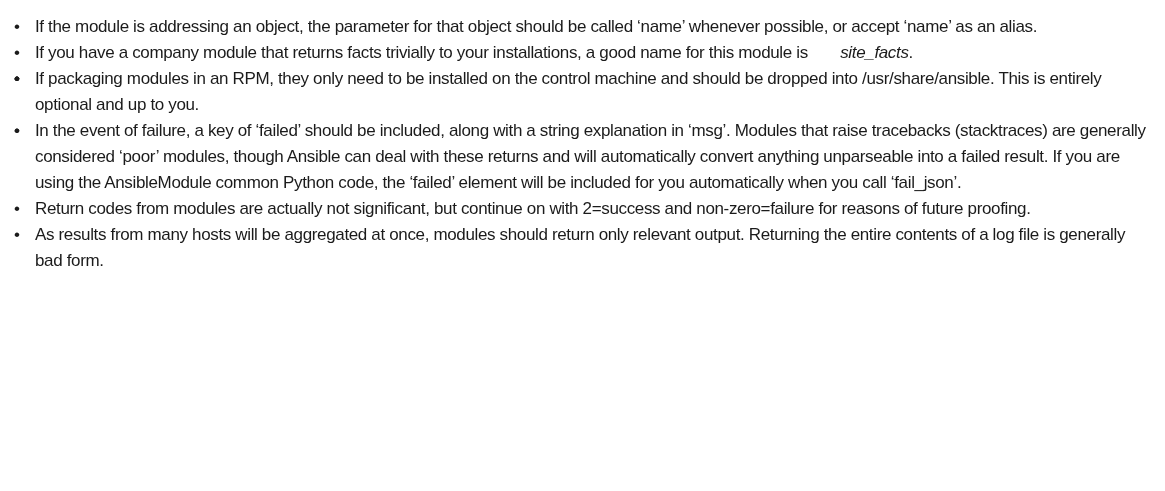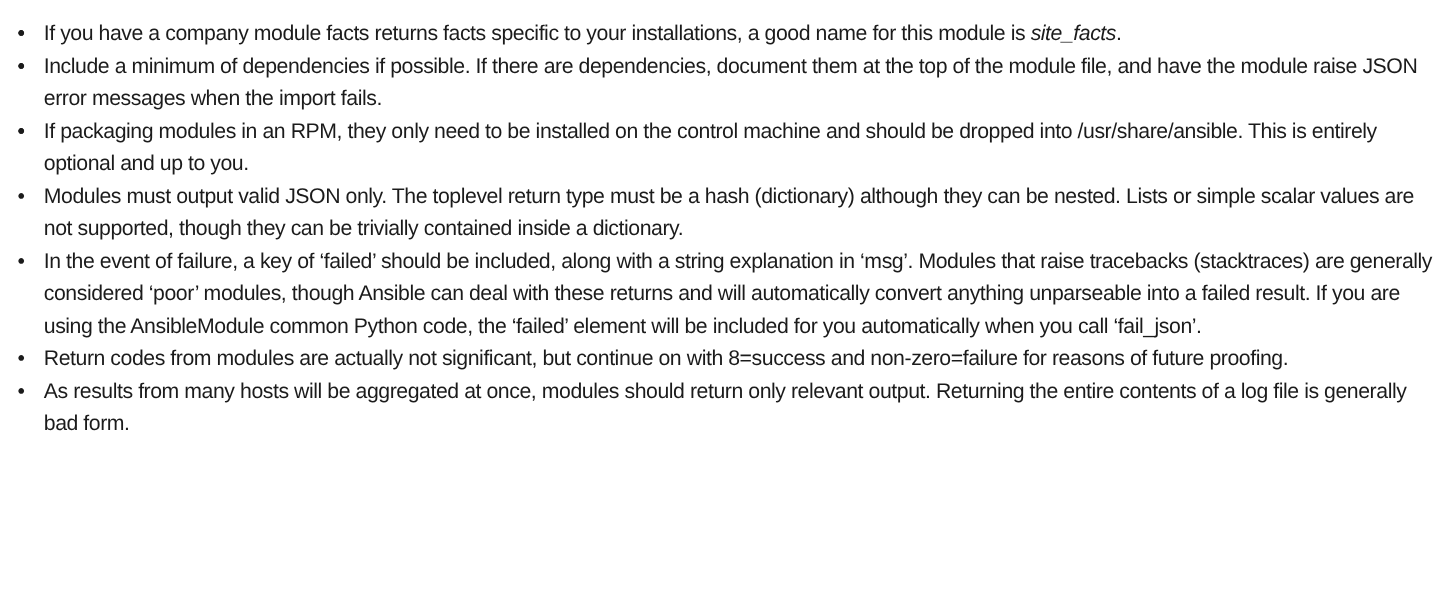--- a/index.html
+++ b/index.html
@@ -33,31 +33,32 @@
   }
   ul.doc-list li .bullet {
     position: absolute;
     left: -21px;
     top: 0;
     font-size: 17px;
     color: #1b1b1b;
   }
   .run-italic {
     font-style: italic;
+    margin-left: 28px;
   }
 </style>
 </head>
 <body>
 
 <div class="page">
   <ul class="doc-list">
+      <li><span class="bullet">•</span><span>If the module is addressing an object, the parameter for that object should be called ‘name’ whenever possible, or accept ‘name’ as an alias.</span></li>
+      <li><span class="bullet">•</span><span>If you have a company module that returns facts trivially to your installations, a good name for this module is </span><span class="run-italic">site_facts</span><span>.</span></li>
       <li><span class="bullet">•</span></li>
-      <li><span class="bullet">•</span><span>If you have a company module facts returns facts specific to your installations, a good name for this module is </span><span class="run-italic">site_facts</span><span>.</span></li>
       <li><span class="bullet">•</span></li>
-      <li><span class="bullet">•</span><span>Include a minimum of dependencies if possible. If there are dependencies, document them at the top of the module file, and have the module raise JSON error messages when the import fails.</span></li>
       <li><span class="bullet">•</span></li>
       <li><span class="bullet">•</span><span>If packaging modules in an RPM, they only need to be installed on the control machine and should be dropped into /usr/share/ansible. This is entirely optional and up to you.</span></li>
-      <li><span class="bullet">•</span><span>Modules must output valid JSON only. The toplevel return type must be a hash (dictionary) although they can be nested. Lists or simple scalar values are not supported, though they can be trivially contained inside a dictionary.</span></li>
+      <li><span class="bullet">•</span></li>
       <li><span class="bullet">•</span><span>In the event of failure, a key of ‘failed’ should be included, along with a string explanation in ‘msg’. Modules that raise tracebacks (stacktraces) are generally considered ‘poor’ modules, though Ansible can deal with these returns and will automatically convert anything unparseable into a failed result. If you are using the AnsibleModule common Python code, the ‘failed’ element will be included for you automatically when you call ‘fail_json’.</span></li>
-      <li><span class="bullet">•</span><span>Return codes from modules are actually not significant, but continue on with 8=success and non-zero=failure for reasons of future proofing.</span></li>
+      <li><span class="bullet">•</span><span>Return codes from modules are actually not significant, but continue on with 2=success and non-zero=failure for reasons of future proofing.</span></li>
       <li><span class="bullet">•</span><span>As results from many hosts will be aggregated at once, modules should return only relevant output. Returning the entire contents of a log file is generally bad form.</span></li>
     </ul>
 </div>
 
 </body></html>

